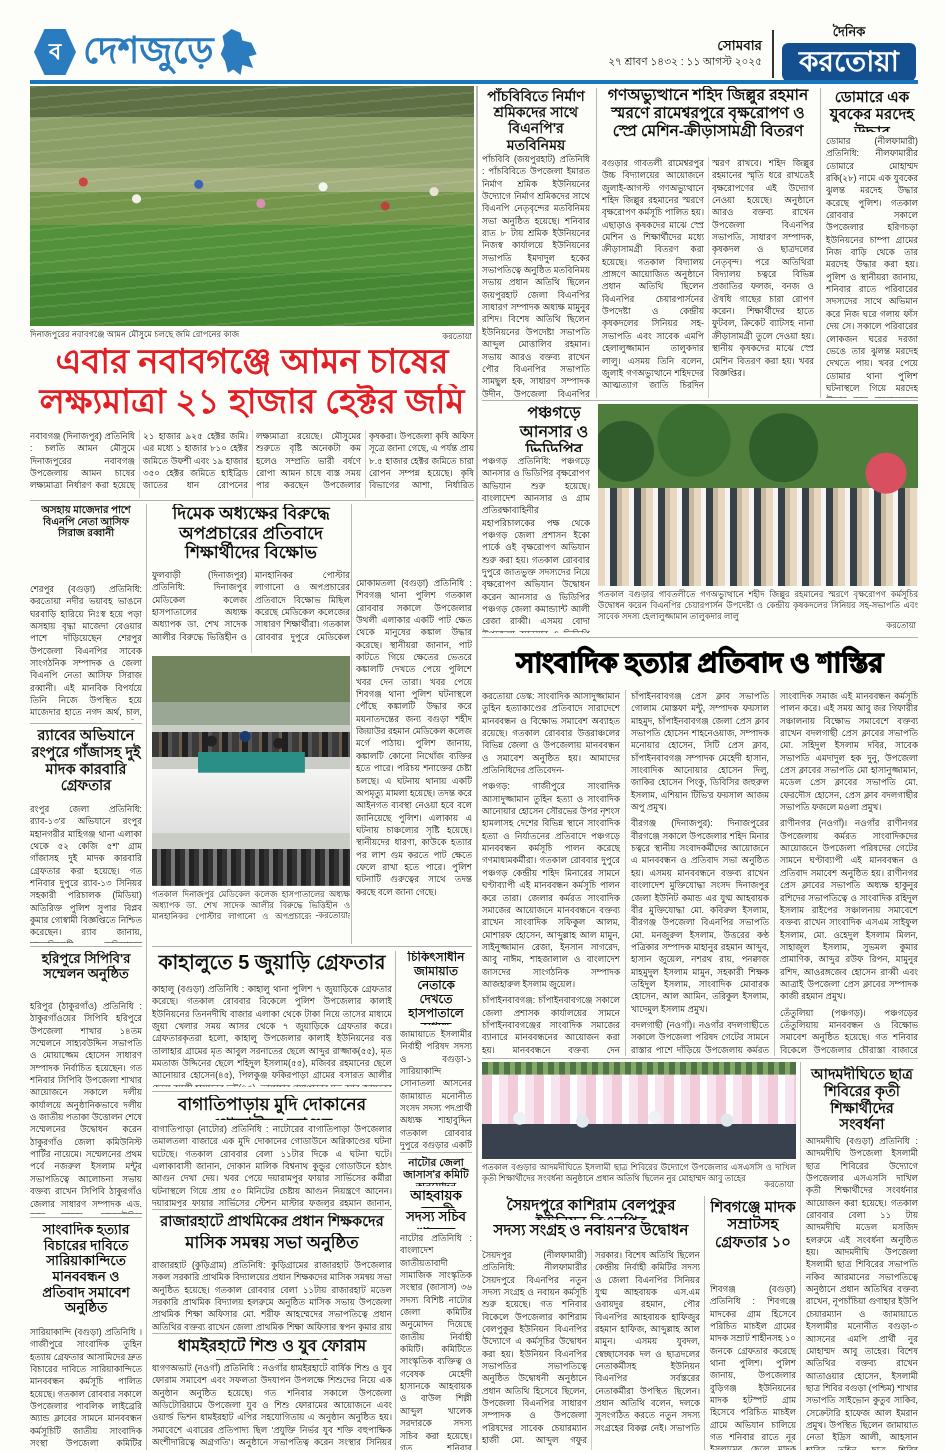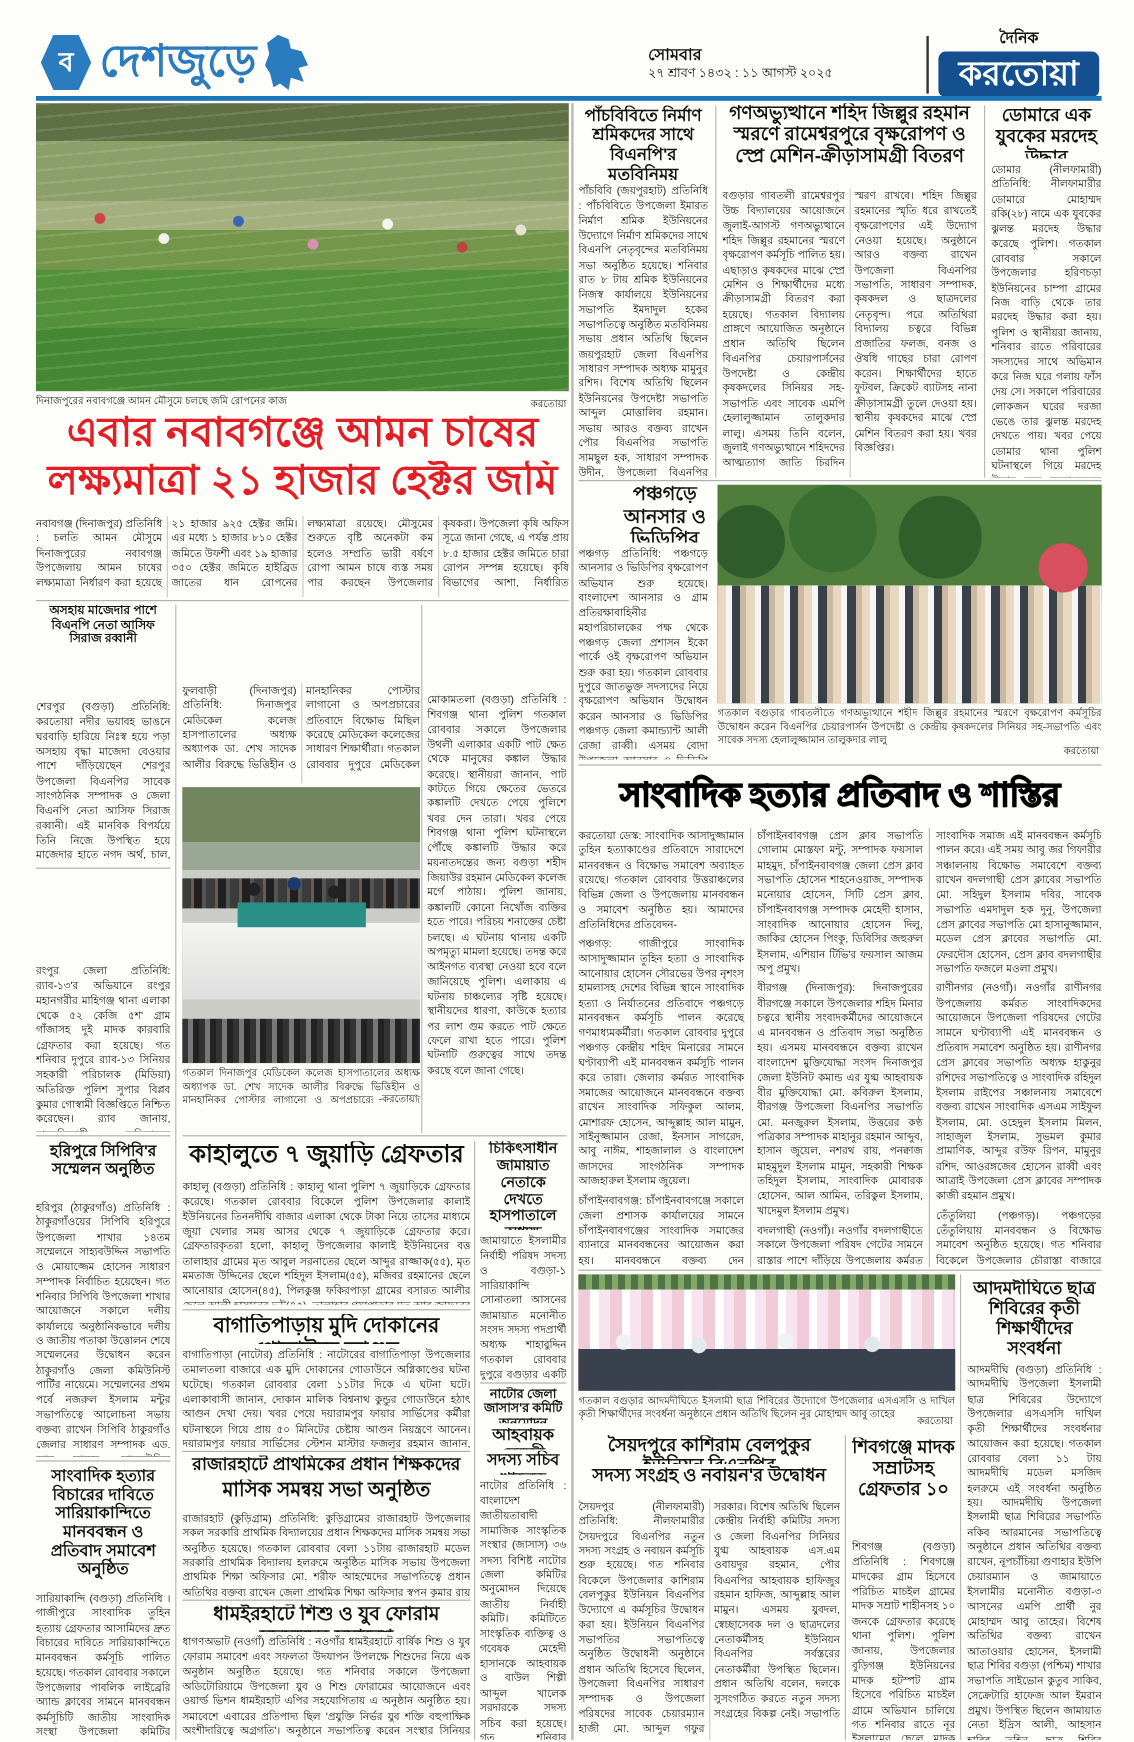--- a/index.html
+++ b/index.html
@@ -20,21 +20,21 @@
   .outline{font-weight:700;text-align:center;font-size:27px;color:#fff;
            -webkit-text-stroke:1.3px #000;text-shadow:0 0 1px #000;overflow:hidden}
   .mb-sec{margin:0 0 4px 0}
   p{margin:0}
   .logo{display:flex;align-items:center;gap:7px;color:#2b7bbf;font-weight:700;font-size:37px}
   .hex{width:42px;height:46px;background:#2b7bbf;flex:0 0 auto;
        clip-path:polygon(25% 0,75% 0,100% 50%,75% 100%,25% 100%,0 50%);
        display:flex;align-items:center;justify-content:center;color:#fff;font-size:22px}
   .bdmap{width:36px;height:46px;background:#2b7bbf;flex:0 0 auto;
        clip-path:polygon(30% 0,55% 8%,60% 25%,85% 30%,100% 55%,78% 60%,90% 85%,60% 78%,55% 100%,35% 88%,20% 95%,12% 70%,0 55%,10% 35%,5% 15%)}
-  .dateblock{line-height:1.25}
+  .dateblock{text-align:right;line-height:1.25}
   .dateblock .wd{font-weight:700;font-size:13.5px}
   .dateblock .dt{font-size:10.5px}
   .np-top{text-align:center;font-weight:700;font-size:13px}
   .np{background:#14508f;color:#fff;text-align:center;font-weight:700;font-size:28px;
       border-radius:6px;padding:2px 6px;line-height:1.2}
   .ph{overflow:hidden;background:#999}
   .ph-field{background:
     radial-gradient(circle at 12% 40%,#cc4444 0 4px,transparent 5px),
     radial-gradient(circle at 24% 47%,#f2efe6 0 4px,transparent 5px),
     radial-gradient(circle at 38% 41%,#3b62b5 0 4px,transparent 5px),
@@ -113,58 +113,60 @@
     <span>চলতি আমন মৌসুমে দিনাজপুরের নবাবগঞ্জ উপজেলায় আমন চাষের লক্ষ্যমাত্রা নির্ধারণ করা হয়েছে ২১ হাজার ৯২৫ হেক্টর জমি। এর মধ্যে ১ হাজার ৮১০ হেক্টর জমিতে উফশী এবং ১৯ হাজার ৩৫০ হেক্টর জমিতে হাইব্রিড জাতের ধান রোপনের লক্ষ্যমাত্রা রয়েছে। মৌসুমের শুরুতে বৃষ্টি অনেকটা কম হলেও সম্প্রতি ভারী বর্ষণে রোপা আমন চাষে ব্যস্ত সময় পার করছেন উপজেলার কৃষকরা। উপজেলা কৃষি অফিস সূত্রে জানা গেছে, এ পর্যন্ত প্রায় ৮.৫ হাজার হেক্টর জমিতে চারা রোপন সম্পন্ন হয়েছে। কৃষি বিভাগের আশা, নির্ধারিত সময়ের মধ্যেই লক্ষ্যমাত্রা অর্জিত হবে। উপজেলা কৃষি কর্মকর্তা জানান, আবহাওয়া অনুকূলে থাকলে এবার আমনের বাম্পার ফলনের সম্ভাবনা রয়েছে। সার ও বীজের পর্যাপ্ত মজুদ থাকায় কৃষকদের কোনো সমস্যা হচ্ছে না। (৬ পৃঃ ৩ কঃ দ্রঃ)</span>
   </p>
   <div class="abs hr" style="left:30px;top:500px;width:444px"></div>
 
   <div class="abs t" style="left:30px;top:504px;width:112px;height:76px;font-size:10px">অসহায় মাজেদার পাশে বিএনপি নেতা আসিফ সিরাজ রব্বানী</div>
   <p class="abs b" style="left:30px;top:583px;width:112px;height:137px">
     <b>শেরপুর (বগুড়া) প্রতিনিধি:</b>
     <span>করতোয়া নদীর ভয়াবহ ভাঙনে ঘরবাড়ি হারিয়ে নিঃস্ব হয়ে পড়া অসহায় বৃদ্ধা মাজেদা বেওয়ার পাশে দাঁড়িয়েছেন শেরপুর উপজেলা বিএনপির সাবেক সাংগঠনিক সম্পাদক ও জেলা বিএনপি নেতা আসিফ সিরাজ রব্বানী। এই মানবিক বিপর্যয়ে তিনি নিজে উপস্থিত হয়ে মাজেদার হাতে নগদ অর্থ, চাল, ডাল, তেলসহ নিত্যপ্রয়োজনীয় সামগ্রী তুলে দেন। এ সময় তিনি বলেন, অসহায় মানুষের পাশে দাঁড়ানোই বিএনপির রাজনীতির মূল লক্ষ্য। জাতীয়তাবাদী দল সবসময় দুঃখী মানুষের কল্যাণে কাজ করে যাচ্ছে। (৬ পৃঃ ৩ কঃ দ্রঃ)</span>
   </p>
   <div class="abs hr" style="left:30px;top:723px;width:112px"></div>
+  <div class="abs t" style="left:30px;top:727px;width:112px;height:74px;font-size:14.5px">র‍্যাবের অভিযানে রংপুরে গাঁজাসহ দুই মাদক কারবারি গ্রেফতার</div>
   <p class="abs b" style="left:30px;top:803px;width:112px;height:140px">
     <b>রংপুর জেলা প্রতিনিধি:</b>
     <span>র‍্যাব-১৩'র অভিযানে রংপুর মহানগরীর মাহিগঞ্জ থানা এলাকা থেকে ৫২ কেজি ৫শ' গ্রাম গাঁজাসহ দুই মাদক কারবারি গ্রেফতার করা হয়েছে। গত শনিবার দুপুরে র‍্যাব-১৩ সিনিয়র সহকারী পরিচালক (মিডিয়া) অতিরিক্ত পুলিশ সুপার বিপ্লব কুমার গোস্বামী বিজ্ঞপ্তিতে নিশ্চিত করেছেন। র‍্যাব জানায়, মাদকবিরোধী অভিযানের ধারাবাহিকতায় গত শনিবার দুপুরে র‍্যাব-১৩ সদর কোম্পানি রংপুরের আভিযানিক দল গোপন সংবাদের ভিত্তিতে মহানগরীর মাহিগঞ্জ থানার ৩০নং ওয়ার্ডভুক্ত সাতমাথায় (৬ পৃঃ ৩ কঃ দ্রঃ)</span>
   </p>
   <div class="abs hr" style="left:30px;top:946px;width:112px"></div>
   <div class="abs t" style="left:30px;top:951px;width:112px;height:46px;font-size:13px">হরিপুরে সিপিবি'র সম্মেলন অনুষ্ঠিত</div>
   <p class="abs b" style="left:30px;top:1000px;width:112px;height:214px">
     <b>হরিপুর (ঠাকুরগাঁও) প্রতিনিধি :</b>
     <span>ঠাকুরগাঁওয়ের সিপিবি হরিপুরে উপজেলা শাখার ১৪তম সম্মেলনে সাহ্যবউদ্দিন সভাপতি ও মোয়াজ্জেম হোসেন সাধারণ সম্পাদক নির্বাচিত হয়েছেন। গত শনিবার সিপিবি উপজেলা শাখার আয়োজনে সকালে দলীয় কার্যালয়ে অনুষ্ঠানিকভাবে দলীয় ও জাতীয় পতাকা উত্তোলন শেষে সম্মেলনের উদ্বোধন করেন ঠাকুরগাঁও জেলা কমিউনিস্ট পার্টির নায়েমে। সম্মেলনের প্রথম পর্বে নজরুল ইসলাম মন্টুর সভাপতিত্বে আলোচনা সভায় বক্তব্য রাখেন সিপিবি ঠাকুরগাঁও জেলার সাধারণ সম্পাদক এড. আবু সায়েম, সাহ্যবউদ্দিন আহম্মেদ, অজিজুর রহমান, মোসলেম উদ্দিন, আব্দুর রহমান, মোয়াজ্জেম হোসেন প্রমুখ। দ্বিতীয় পর্বে উপস্থিত কাউন্সিলরদের সর্বসম্মতিক্রমে সাহাবউদ্দিন আহম্মেদকে সভাপতি ও মোয়াজ্জেম হোসেনকে সাধারণ সম্পাদক নির্বাচিত করে ১৫ সদস্যবিশিষ্ট দ্বি-বার্ষিক কমিটি গঠন করা হয়।</span>
   </p>
   <div class="abs hr" style="left:30px;top:1217px;width:112px"></div>
   <div class="abs t" style="left:30px;top:1222px;width:112px;height:100px;font-size:13.5px">সাংবাদিক হত্যার বিচারের দাবিতে সারিয়াকান্দিতে মানববন্ধন ও প্রতিবাদ সমাবেশ অনুষ্ঠিত</div>
   <p class="abs b" style="left:30px;top:1326px;width:112px;height:124px">
     <b>সারিয়াকান্দি (বগুড়া) প্রতিনিধি ।</b>
     <span>গাজীপুরে সাংবাদিক তুহিন হত্যায় গ্রেফতার আসামিদের দ্রুত বিচারের দাবিতে সারিয়াকান্দিতে মানববন্ধন কর্মসূচি পালিত হয়েছে। গতকাল রোববার সকালে উপজেলার পাবলিক লাইব্রেরি অ্যান্ড ক্লাবের সামনে মানববন্ধন কর্মসূচিটি জাতীয় সাংবাদিক সংস্থা উপজেলা কমিটির আয়োজনে অনুষ্ঠিত হয়েছে। সংগঠনের উপজেলা সভাপতি ও চ্যানেল এস প্রতিনিধি জাফরুল সাদিকের সভাপতিত্বে সভায় বক্তব্য রাখেন (৬ পৃঃ ৩ কঃ দ্রঃ)</span>
   </p>
 
   <div class="abs vr" style="left:146px;top:504px;height:946px"></div>
 
+  <div class="abs t" style="left:152px;top:504px;width:198px;height:62px;font-size:17px">দিমেক অধ্যক্ষের বিরুদ্ধে অপপ্রচারের প্রতিবাদে শিক্ষার্থীদের বিক্ষোভ</div>
   <p class="abs b cols2" style="left:152px;top:569px;width:198px;height:84px">
     <b>ফুলবাড়ী (দিনাজপুর) প্রতিনিধি:</b>
     <span>দিনাজপুর মেডিকেল কলেজ হাসপাতালের অধ্যক্ষ অধ্যাপক ডা. শেখ সাদেক আলীর বিরুদ্ধে ভিত্তিহীন ও মানহানিকর পোস্টার লাগানো ও অপপ্রচারের প্রতিবাদে বিক্ষোভ মিছিল করেছে মেডিকেল কলেজের সাধারণ শিক্ষার্থীরা। গতকাল রোববার দুপুরে মেডিকেল কলেজ ক্যাম্পাস থেকে বিক্ষোভ মিছিলটি বের হয়ে শহরের প্রধান সড়ক প্রদক্ষিণ করে। শিক্ষার্থীরা বলেন, একটি স্বার্থান্বেষী মহল অধ্যক্ষের সুনাম ক্ষুণ্ন করতে পরিকল্পিতভাবে অপপ্রচার চালাচ্ছে। অবিলম্বে জড়িতদের চিহ্নিত করে শাস্তির দাবি জানান তারা।</span>
   </p>
   <div class="abs ph ph-march" style="left:152px;top:656px;width:198px;height:230px"></div>
   <div class="abs cap" style="left:152px;top:889px;width:198px;height:32px">
     <span>গতকাল দিনাজপুর মেডিকেল কলেজ হাসপাতালের অধ্যক্ষ অধ্যাপক ডা. শেখ সাদেক আলীর বিরুদ্ধে ভিত্তিহীন ও মানহানিকর পোস্টার লাগানো ও অপপ্রচারের প্রতিবাদে বিক্ষোভ মিছিল করে মেডিকেল কলেজের সাধারণ শিক্ষার্থীরা</span>
     <span class="credit">-করতোয়া</span>
   </div>
 
   <div class="abs vr" style="left:351px;top:504px;height:440px"></div>
 
   <p class="abs b" style="left:356px;top:577px;width:116px;height:365px">
     <b>মোকামতলা (বগুড়া) প্রতিনিধি :</b>
     <span>শিবগঞ্জ থানা পুলিশ গতকাল রোববার সকালে উপজেলার উথলী এলাকার একটি পাট ক্ষেত থেকে মানুষের কঙ্কাল উদ্ধার করেছে। স্থানীয়রা জানান, পাট কাটতে গিয়ে ক্ষেতের ভেতরে কঙ্কালটি দেখতে পেয়ে পুলিশে খবর দেন তারা। খবর পেয়ে শিবগঞ্জ থানা পুলিশ ঘটনাস্থলে পৌঁছে কঙ্কালটি উদ্ধার করে ময়নাতদন্তের জন্য বগুড়া শহীদ জিয়াউর রহমান মেডিকেল কলেজ মর্গে পাঠায়। পুলিশ জানায়, কঙ্কালটি কোনো নিখোঁজ ব্যক্তির হতে পারে। পরিচয় শনাক্তের চেষ্টা চলছে। এ ঘটনায় থানায় একটি অপমৃত্যু মামলা হয়েছে। তদন্ত করে আইনগত ব্যবস্থা নেওয়া হবে বলে জানিয়েছে পুলিশ। এলাকায় এ ঘটনায় চাঞ্চল্যের সৃষ্টি হয়েছে। স্থানীয়দের ধারণা, কাউকে হত্যার পর লাশ গুম করতে পাট ক্ষেতে ফেলে রাখা হতে পারে। পুলিশ ঘটনাটি গুরুত্বের সাথে তদন্ত করছে বলে জানা গেছে।</span>
   </p>
 
   <div class="abs hr" style="left:152px;top:946px;width:320px"></div>
-  <div class="abs t" style="left:152px;top:951px;width:240px;height:28px;font-size:20px">কাহালুতে ৭ জুয়াড়ি গ্রেফতার</div>
+  <div class="abs t" style="left:152px;top:951px;width:240px;height:28px;font-size:20px">কাহালুতে 5 জুয়াড়ি গ্রেফতার</div>
   <p class="abs b" style="left:152px;top:983px;width:240px;height:104px">
     <b>কাহালু (বগুড়া) প্রতিনিধি :</b>
     <span>কাহালু থানা পুলিশ ৭ জুয়াড়িকে গ্রেফতার করেছে। গতকাল রোববার বিকেলে পুলিশ উপজেলার কালাই ইউনিয়নের তিননদীঘি বাজার এলাকা থেকে টাকা নিয়ে তাসের মাধ্যমে জুয়া খেলার সময় আসর থেকে ৭ জুয়াড়িকে গ্রেফতার করে। গ্রেফতারকৃতরা হলো, কাহালু উপজেলার কালাই ইউনিয়নের বত্ত তালাহার গ্রামের মৃত আবুল সরনাতের ছেলে আব্দুর রাজ্জাক(৫৫), মৃত মমতাজ উদ্দিনের ছেলে শহিদুল ইসলাম(৫৫), মজিবর রহমানের ছেলে আনোয়ার হোসেন(৪৫), পিলকুঞ্জ ফকিরপাড়া গ্রামের বসারত আলীর ছেলে আলী হাসানের ভুট্টু(৪৫), তালাহার গয়াপাড়ার মৃত আবু জাফরের ছেলে মো.আইনুদ্দিন(৫০), বগুড়া জেলার শিবগঞ্জ উপজেলার খেঞ্জনি বিন্যাভাপড় গ্রামের মৃত মহিরুদ্দিন প্রাং এর ছেলে ফরিদ হোসেন প্রাং(৪৫) এবং একই গ্রামের মৃত মিয়াজ সোনাতের ছেলে সাইফুল ইসলাম(৪৭)। এ রিপোর্ট লেখার সময় গ্রেফতারকৃতদের বিরুদ্ধে আইনগত ব্যবস্থা গ্রহণ চলছিল।</span>
   </p>
 
   <div class="abs vr" style="left:395px;top:951px;height:499px"></div>
   <div class="abs t" style="left:400px;top:951px;width:72px;height:74px;font-size:12px">চিকিৎসাধীন জামায়াত নেতাকে দেখতে হাসপাতালে অধ্যক্ষ শাহাবুদ্দিন</div>
   <p class="abs b" style="left:400px;top:1028px;width:72px;height:122px">
     <span>জামায়াতে ইসলামীর নির্বাহী পরিষদ সদস্য ও বগুড়া-১ সারিয়াকান্দি সোনাতলা আসনের জামায়াত মনোনীত সংসদ সদস্য পদপ্রার্থী অধ্যক্ষ শাহাবুদ্দিন গতকাল রোববার দুপুরে বগুড়ার একটি হাসপাতালে চিকিৎসাধীন অসুস্থ সারিয়াকান্দি উপজেলা জামায়াতের নায়েবে আমীর মাওলানা তোফাজ্জল হোসেনকে দেখতে যান। যৌথ খবর নেন ও দ্রুত সুস্থতার জন্য মহান আল্লাহর রহমত কামনা করে দোয়া করেন। এ সময় তার সাথে ছিলেন ২০নং ওয়ার্ড জামায়াতের সেক্রেটারী ইঞ্জিনিয়ার আব্দুল হাকিম উপস্থিত ছিলেন। খবর বিজ্ঞপ্তির।</span>
   </p>

